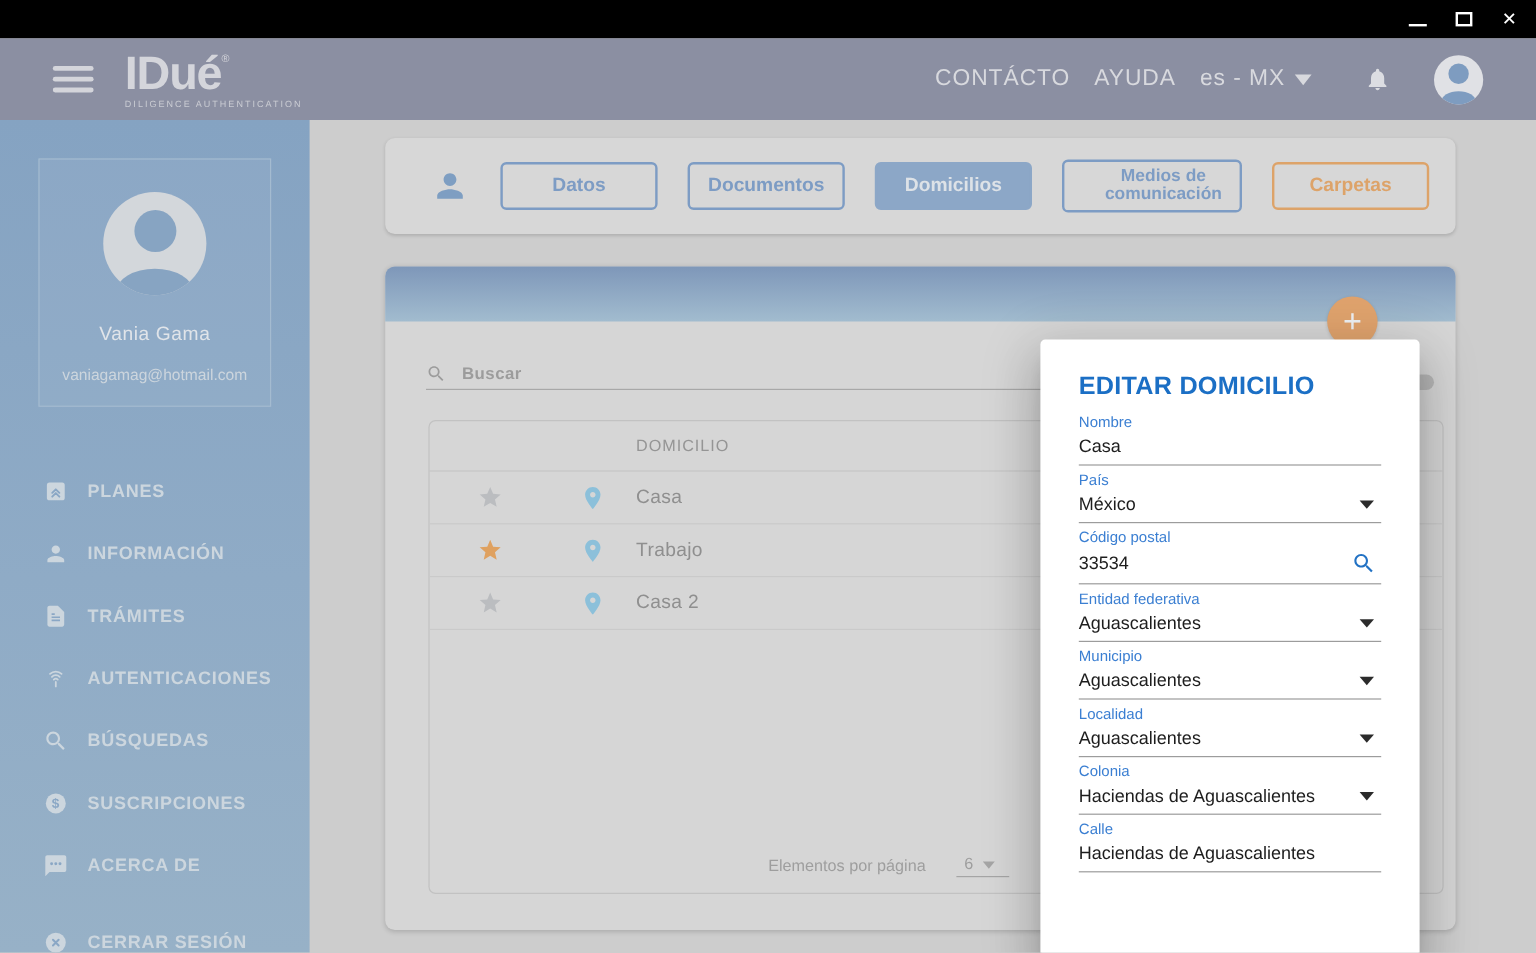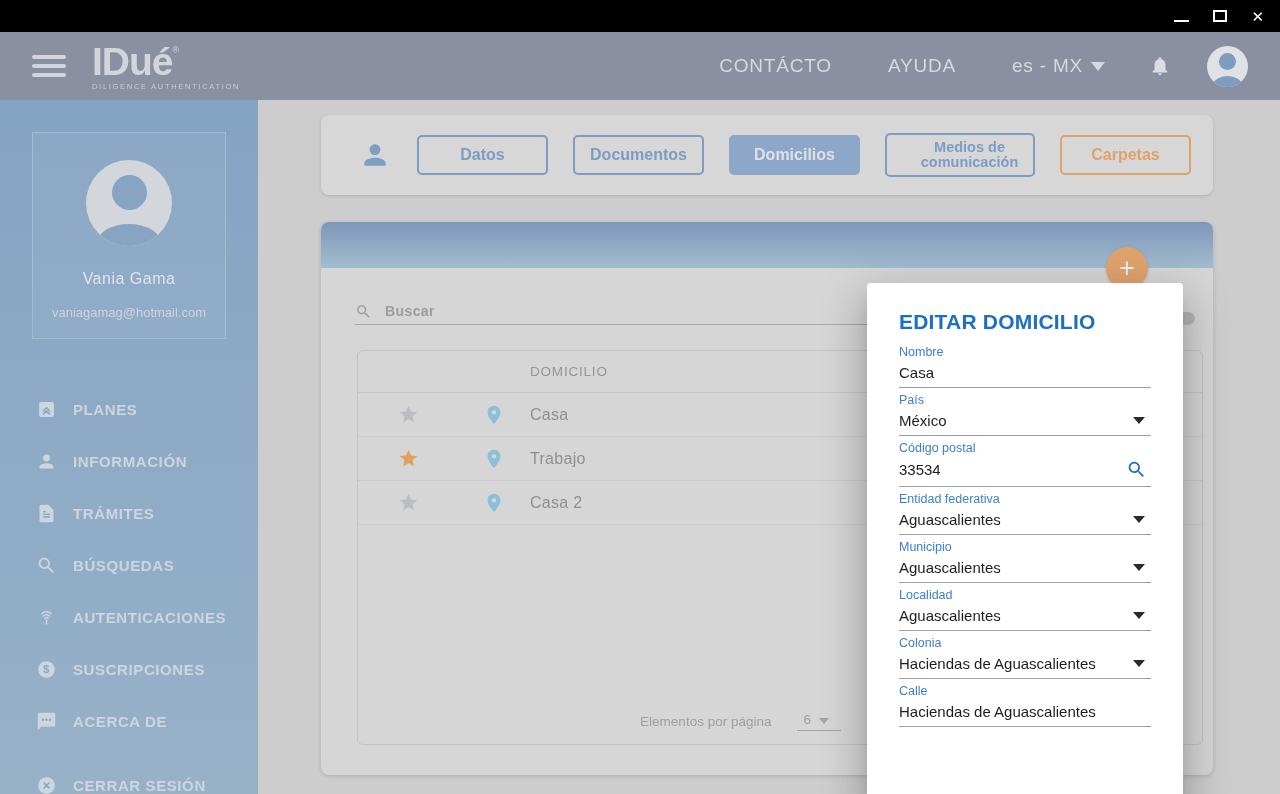--- a/index.html
+++ b/index.html
@@ -7,29 +7,29 @@
   body { font-family:"Liberation Sans", sans-serif; background:#cdcdcd; overflow:hidden; }
   .screen { position:relative; width:1280px; height:794px; overflow:hidden; background:#cdcdcd; }
 
   
   .titlebar { height:32px; background:#000; display:flex; align-items:center; justify-content:flex-end; gap:24px; padding-right:16px; }
   .win-min { width:15px; height:2px; background:#fff; margin-top:10px; }
   .win-max { width:14px; height:12px; border:2px solid #fff; }
   .win-close { color:#fff; font-size:15px; line-height:15px; }
 
   
-  .header { height:68px; background:#8b8fa2; display:flex; align-items:center; padding:0 32px; }
+  .header { height:68px; background:#8b8fa2; display:flex; align-items:center; padding:0 44px; }
   .hamburger { display:flex; flex-direction:column; gap:5px; cursor:pointer; }
   .hamburger div { width:34px; height:4px; border-radius:2px; background:#d4d5db; }
   .logo { margin-left:26px; color:#d4d5db; line-height:1; }
   .logo-title { font-size:39px; font-weight:bold; letter-spacing:-1px; }
   .logo-reg { font-size:9px; vertical-align:22px; }
   .logo-sub { font-size:7.5px; letter-spacing:1.7px; color:#caccd3; margin-top:2px; }
   .hspacer { flex:1; }
-  .hnav { display:flex; align-items:flex-end; gap:56px; color:#d8d9de; font-size:19px; letter-spacing:0.8px; }
+  .hnav { display:flex; align-items:flex-end; gap:20px; color:#d8d9de; font-size:19px; letter-spacing:0.8px; }
   .hnav .lang { display:flex; align-items:center; gap:8px; }
   .caret-down { width:0; height:0; border-left:7px solid transparent; border-right:7px solid transparent; border-top:9px solid #d8d9de; }
   .bell { width:22px; height:22px; color:#dcdde2; margin-left:44px; }
   .avatar-sm { width:41px; height:41px; border-radius:50%; background:#e0e1e5; position:relative; overflow:hidden; margin-left:36px; }
   .avatar-sm .head { position:absolute; top:7px; left:12px; width:17px; height:17px; border-radius:50%; background:#7e9cc0; }
   .avatar-sm .shoulders { position:absolute; bottom:-7px; left:6px; width:29px; height:18px; border-radius:50%; background:#7e9cc0; }
 
   
   .app { display:flex; height:694px; }
 
@@ -170,33 +170,33 @@
           <span>INFORMACIÓN</span>
         </div>
         <div class="menu-item">
           <svg viewBox="0 0 24 24">
               <path d="M14 2H6c-1.1 0-2 .9-2 2v16c0 1.1.9 2 2 2h12c1.1 0 2-.9 2-2V8l-6-6z" fill="currentColor"></path>
               <path d="M8 13h8M8 16h8M8 10h3" stroke="#8aa7c5" stroke-width="1.5"></path>
             </svg>
           <span>TRÁMITES</span>
         </div>
         <div class="menu-item">
-          <svg viewBox="0 0 24 24" fill="currentColor">
-              <path d="M15.5 14h-.79l-.28-.27C15.41 12.59 16 11.11 16 9.5 16 5.91 13.09 3 9.5 3S3 5.91 3 9.5 5.91 16 9.5 16c1.61 0 3.09-.59 4.23-1.57l.27.28v.79l5 4.99L20.49 19l-4.99-5zm-6 0C7.01 14 5 11.99 5 9.5S7.01 5 9.5 5 14 7.01 14 9.5 11.99 14 9.5 14z"></path>
-            </svg>
-          <span>BÚSQUEDAS</span>
-        </div>
-        <div class="menu-item">
           <svg viewBox="0 0 24 24" fill="none" stroke="currentColor" stroke-width="1.7" stroke-linecap="round">
               <path d="M6.5 7.5a8 8 0 0 1 11 0"></path>
               <path d="M8.3 10.3a5.2 5.2 0 0 1 7.4 0"></path>
               <path d="M10.1 13a2.7 2.7 0 0 1 3.8 0"></path>
               <path d="M12 15.2v4.3"></path>
             </svg>
           <span>AUTENTICACIONES</span>
+        </div>
+        <div class="menu-item">
+          <svg viewBox="0 0 24 24" fill="currentColor">
+              <path d="M15.5 14h-.79l-.28-.27C15.41 12.59 16 11.11 16 9.5 16 5.91 13.09 3 9.5 3S3 5.91 3 9.5 5.91 16 9.5 16c1.61 0 3.09-.59 4.23-1.57l.27.28v.79l5 4.99L20.49 19l-4.99-5zm-6 0C7.01 14 5 11.99 5 9.5S7.01 5 9.5 5 14 7.01 14 9.5 11.99 14 9.5 14z"></path>
+            </svg>
+          <span>BÚSQUEDAS</span>
         </div>
         <div class="menu-item">
           <svg viewBox="0 0 24 24">
               <circle cx="12" cy="12" r="9.5" fill="currentColor"></circle>
               <text x="12" y="16.5" text-anchor="middle" font-size="13" font-weight="bold" fill="#8aa7c5">$</text>
             </svg>
           <span>SUSCRIPCIONES</span>
         </div>
         <div class="menu-item">
           <svg viewBox="0 0 24 24">

